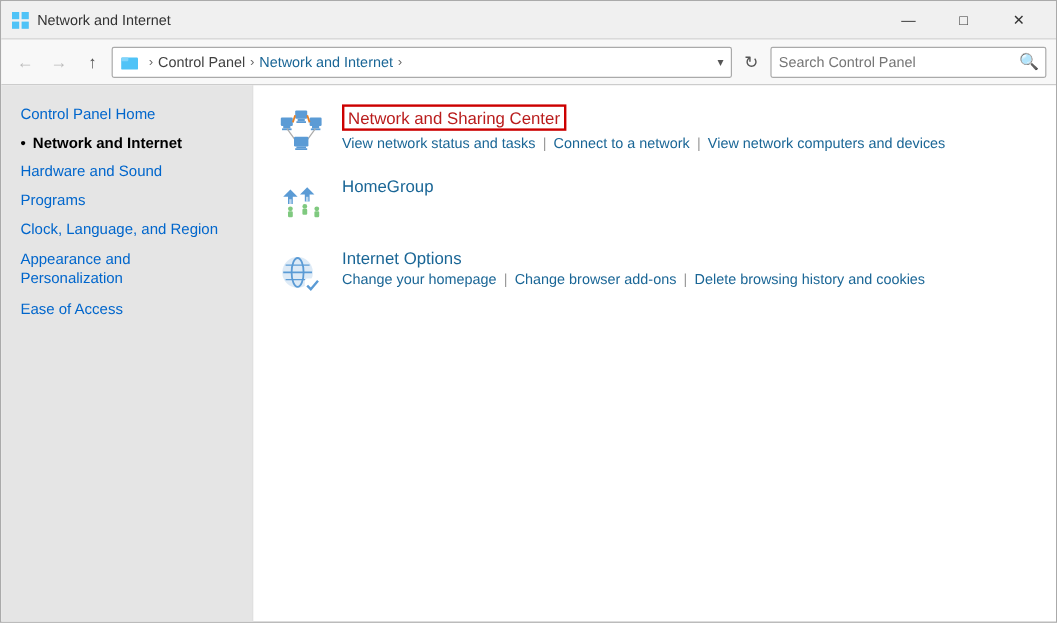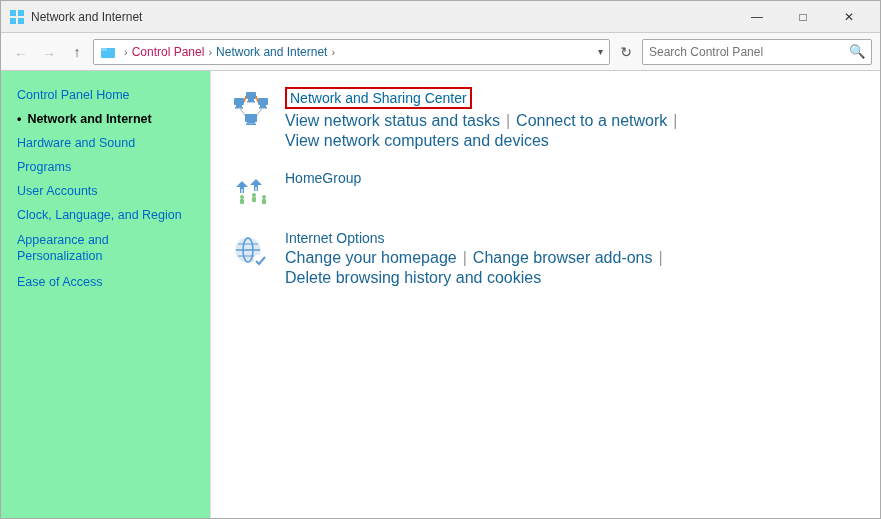--- a/index.html
+++ b/index.html
@@ -151,21 +151,21 @@
     .main-layout {
       display: flex;
       height: calc(519px - 32px - 38px);
     }
 
     
     .sidebar {
       width: 210px;
       border-right: 1px solid #e0e0e0;
       padding: 12px 0;
-      background: #86efac;
+      background: #e5e5e5;
     }
     .sidebar-item {
       padding: 5px 16px;
       font-size: 12.5px;
       color: #0066cc;
       cursor: pointer;
       display: flex;
       align-items: center;
       gap: 4px;
     }
@@ -203,28 +203,28 @@
     .section-title {
       font-size: 14px;
       color: #1a6696;
       cursor: pointer;
       display: inline-block;
       margin-bottom: 3px;
     }
     .section-title.highlighted {
       border: 2px solid #cc0000;
       padding: 1px 3px;
-      color: #0369a1;
+      color: #b91c1c;
     }
     .section-links {
       display: flex;
       align-items: center;
       flex-wrap: wrap;
       gap: 2px;
-      font-size: 16px;
+      font-size: 12px;
     }
     .section-link {
       color: #1a6696;
       cursor: pointer;
     }
     .section-sep {
       color: #999;
       margin: 0 4px;
     }
   </style>
@@ -251,21 +251,21 @@
   <button class="nav-btn disabled">→</button>
   <button class="nav-btn">↑</button>
 
   <div class="breadcrumb-bar">
 
     <svg class="breadcrumb-icon" viewBox="0 0 16 16">
       <rect x="1" y="4" width="14" height="10" rx="1" fill="#4fc3f7"></rect>
       <rect x="1" y="4" width="6" height="3" rx="1" fill="#81d4fa"></rect>
     </svg>
     <span class="breadcrumb-sep">›</span>
-    <span class="breadcrumb-item" style="cursor:pointer;color:#be185d;">Control Panel</span>
+    <span class="breadcrumb-item" style="cursor:pointer;color:#404040;">Control Panel</span>
     <span class="breadcrumb-sep">›</span>
     <span class="breadcrumb-item" style="cursor:pointer;color:#1a6696;">Network and Internet</span>
     <span class="breadcrumb-sep">›</span>
     <span class="breadcrumb-dropdown">▾</span>
   </div>
 
   <button class="refresh-btn">↻</button>
 
   <div class="search-bar">
     <input class="search-input" type="text" placeholder="Search Control Panel" style="">
@@ -280,23 +280,20 @@
       <span>Control Panel Home</span>
     </div>
     <div class="sidebar-item active">
       <span>Network and Internet</span>
     </div>
     <div class="sidebar-item">
       <span>Hardware and Sound</span>
     </div>
     <div class="sidebar-item">
       <span>Programs</span>
-    </div>
-    <div class="sidebar-item">
-      <span>User Accounts</span>
     </div>
     <div class="sidebar-item">
       <span>Clock, Language, and Region</span>
     </div>
     <div class="sidebar-item" style="line-height:1.3;">
       <span>Appearance and Personalization</span>
     </div>
     <div class="sidebar-item">
       <span>Ease of Access</span>
     </div>

